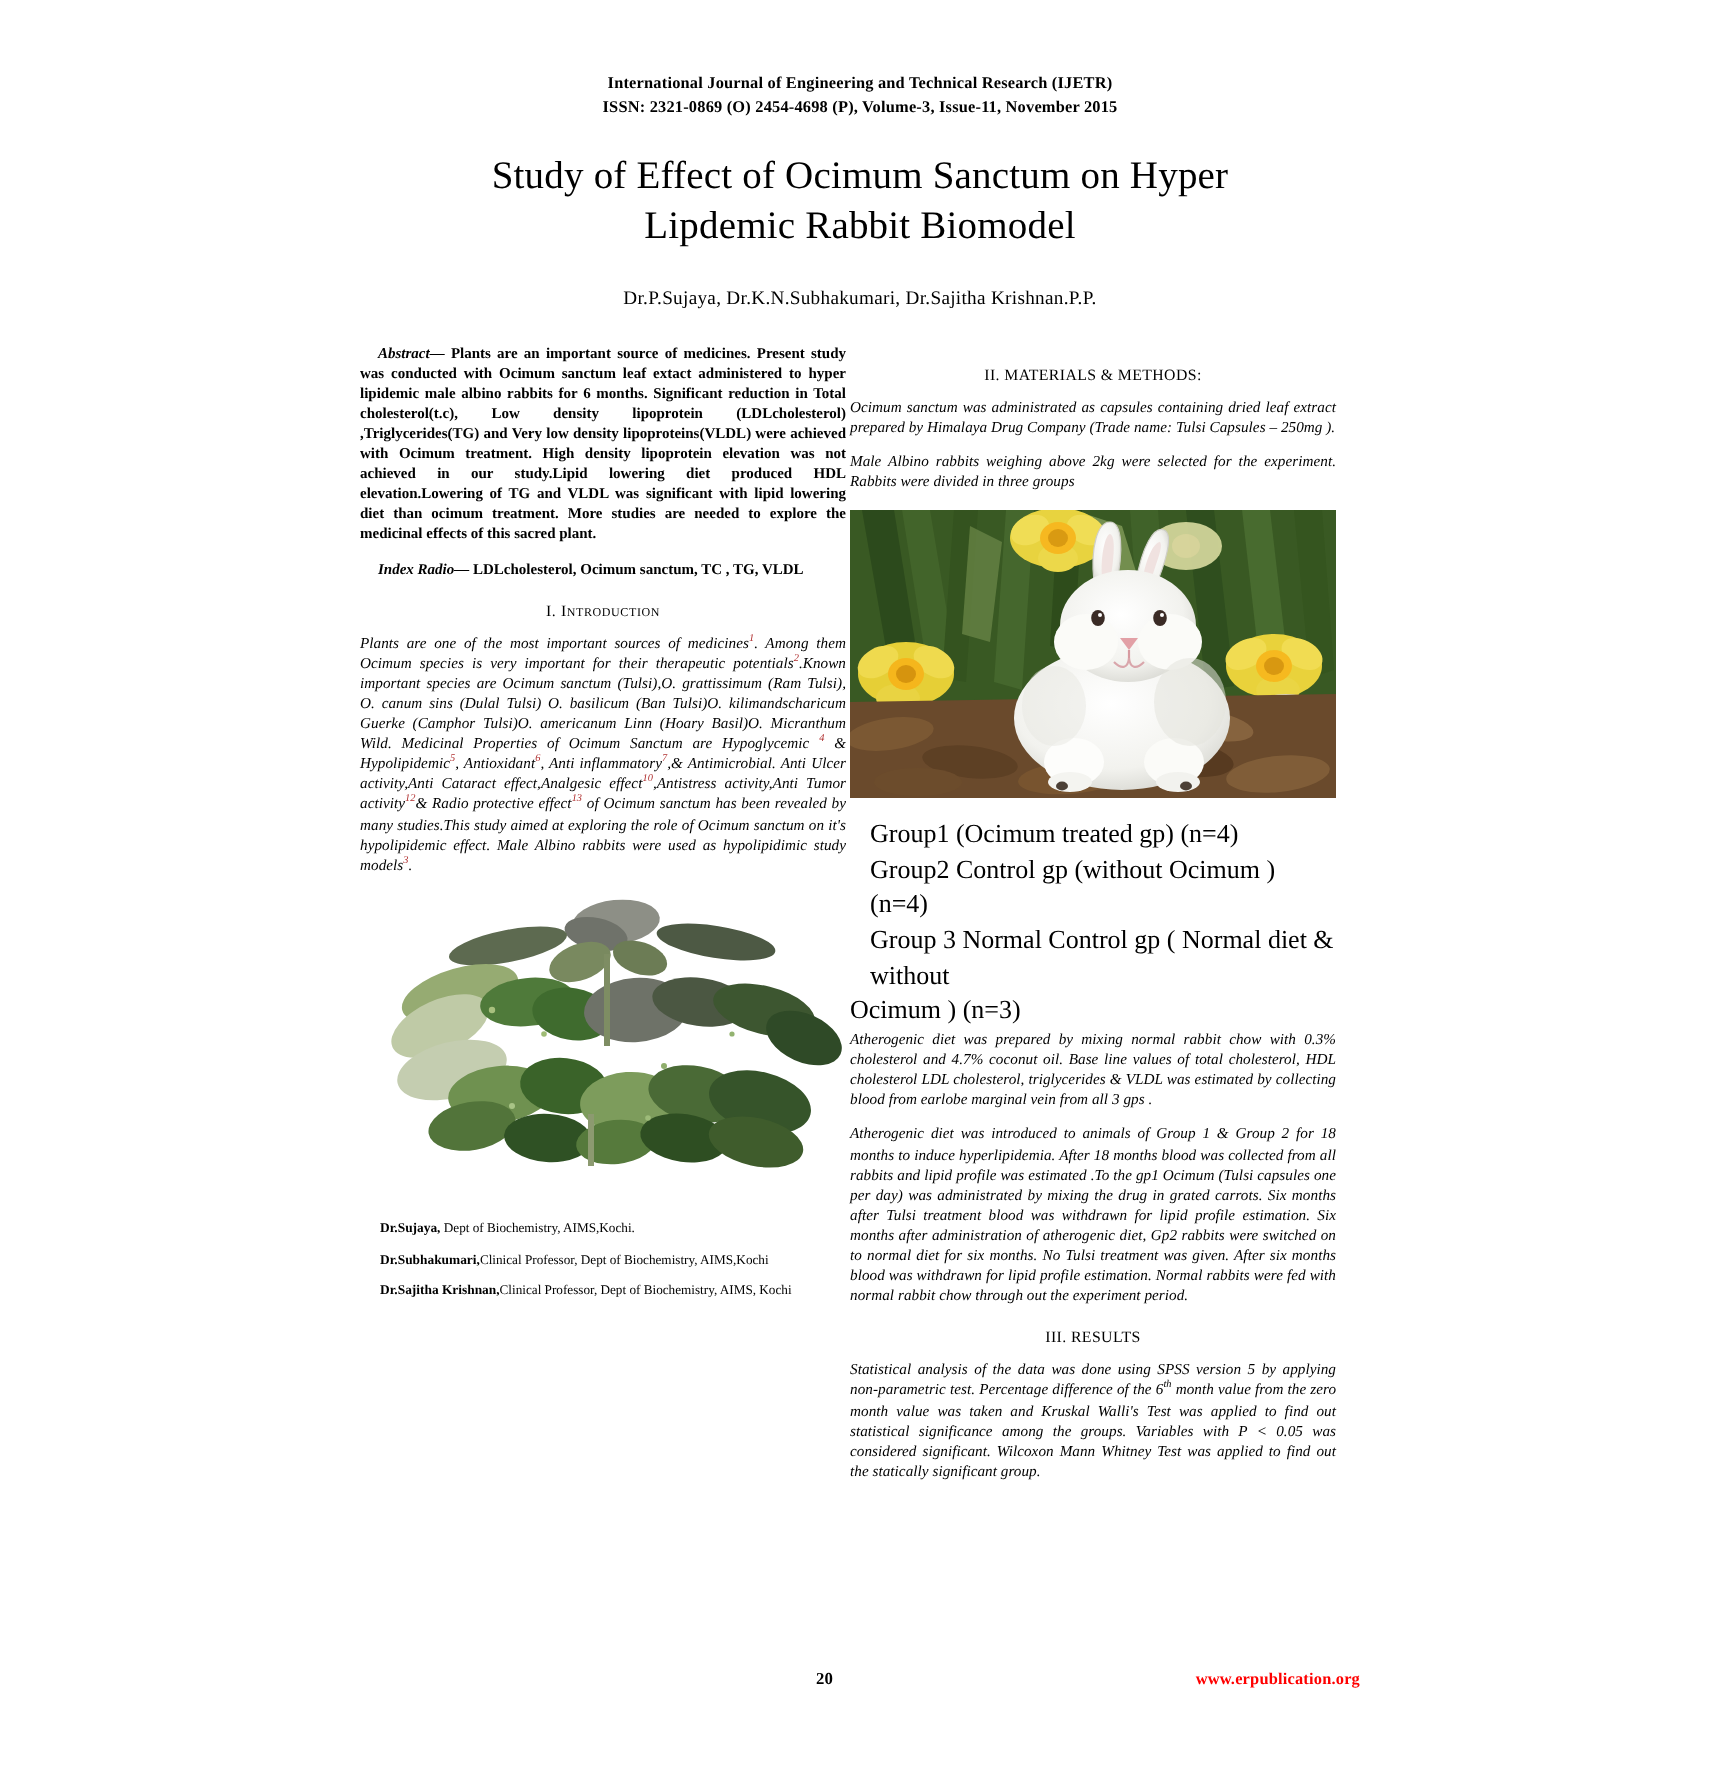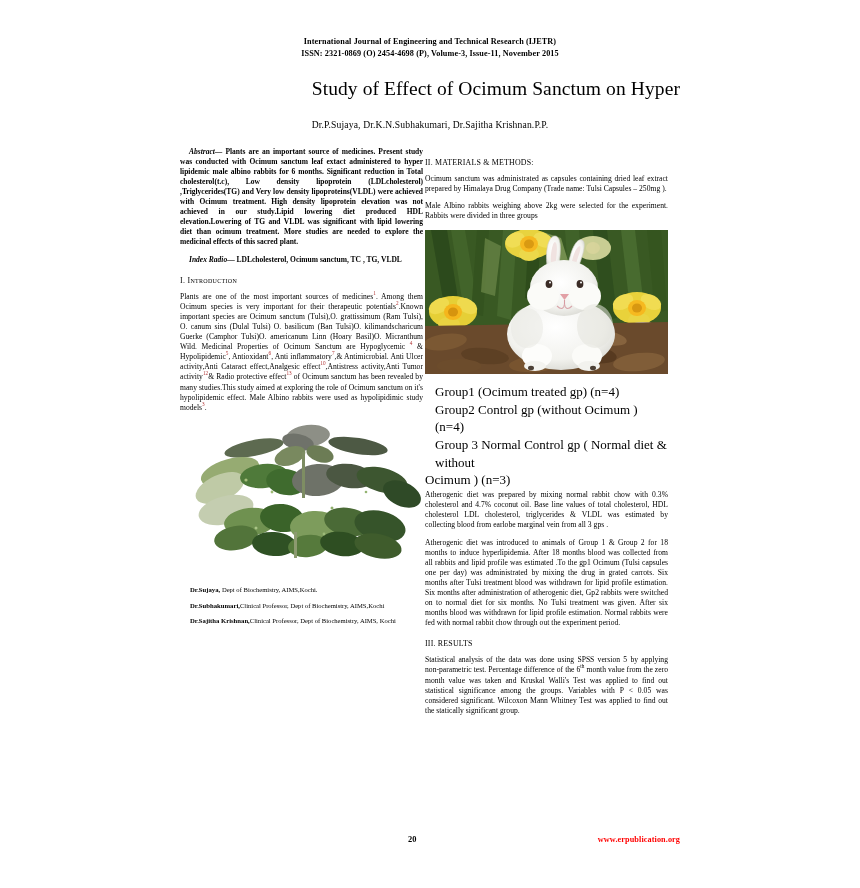--- a/index.html
+++ b/index.html
@@ -33,21 +33,21 @@
     text-align: center;
     font-size: 8.2px;
     font-weight: bold;
     line-height: 1.45;
     letter-spacing: 0.1px;
   }
   .journal-header div { white-space: nowrap; }
 
   
   .paper-title {
-    text-align: right;
+    text-align: center;
     font-size: 19.5px;
     line-height: 1.28;
     font-weight: normal;
     margin-top: 17px;
     letter-spacing: 0.1px;
   }
   .paper-title .l2 { display: block; }
 
   
   .authors {
@@ -68,31 +68,33 @@
     width: 243px;
     flex: 0 0 243px;
   }
 
   p.body {
     font-size: 7.6px;
     line-height: 1.33;
     text-align: justify;
     margin: 0 0 7px 0;
     letter-spacing: 0.02px;
+    font-style: italic;
   }
   p.abs {
     font-size: 7.5px;
     font-weight: bold;
     line-height: 1.335;
     text-align: justify;
     margin: 0 0 8px 0;
   }
   p.abs .lead-it { font-style: italic; }
 
   .sec-head {
+    text-align: center;
     font-size: 7.9px;
     margin: 11px 0 7px 0;
     font-variant: small-caps;
     letter-spacing: 0.3px;
   }
   .sec-head.caps-plain {
     font-variant: normal;
     letter-spacing: 0.2px;
   }
 
@@ -172,20 +174,21 @@
 
   <div class="content">
 
     <div class="journal-header">
       <div>International Journal of Engineering and Technical Research (IJETR)</div>
       <div>ISSN: 2321-0869 (O) 2454-4698 (P), Volume-3, Issue-11, November 2015</div>
     </div>
 
     <h1 class="paper-title">
       <span class="l1">Study of Effect of Ocimum Sanctum on Hyper</span>
+      <span class="l2">Lipdemic Rabbit Biomodel</span>
     </h1>
 
     <div class="authors">Dr.P.Sujaya, Dr.K.N.Subhakumari, Dr.Sajitha Krishnan.P.P.</div>
 
     <div class="columns">
 
       <div class="col">
 
         <p class="abs">
           <span class="indent"></span><i class="lead-it">Abstract—</i><span> Plants are an important source of medicines. Present study was conducted with Ocimum sanctum leaf extact administered to hyper lipidemic  male albino rabbits for 6 months. Significant reduction in Total cholesterol(t.c), Low density lipoprotein (LDLcholesterol) ,Triglycerides(TG) and Very low density lipoproteins(VLDL) were achieved   with Ocimum treatment. High density lipoprotein elevation was not achieved in our study.Lipid lowering diet produced HDL elevation.Lowering of TG and VLDL was significant with lipid lowering diet than ocimum treatment. More studies are needed to explore the medicinal effects of this sacred plant.</span>

